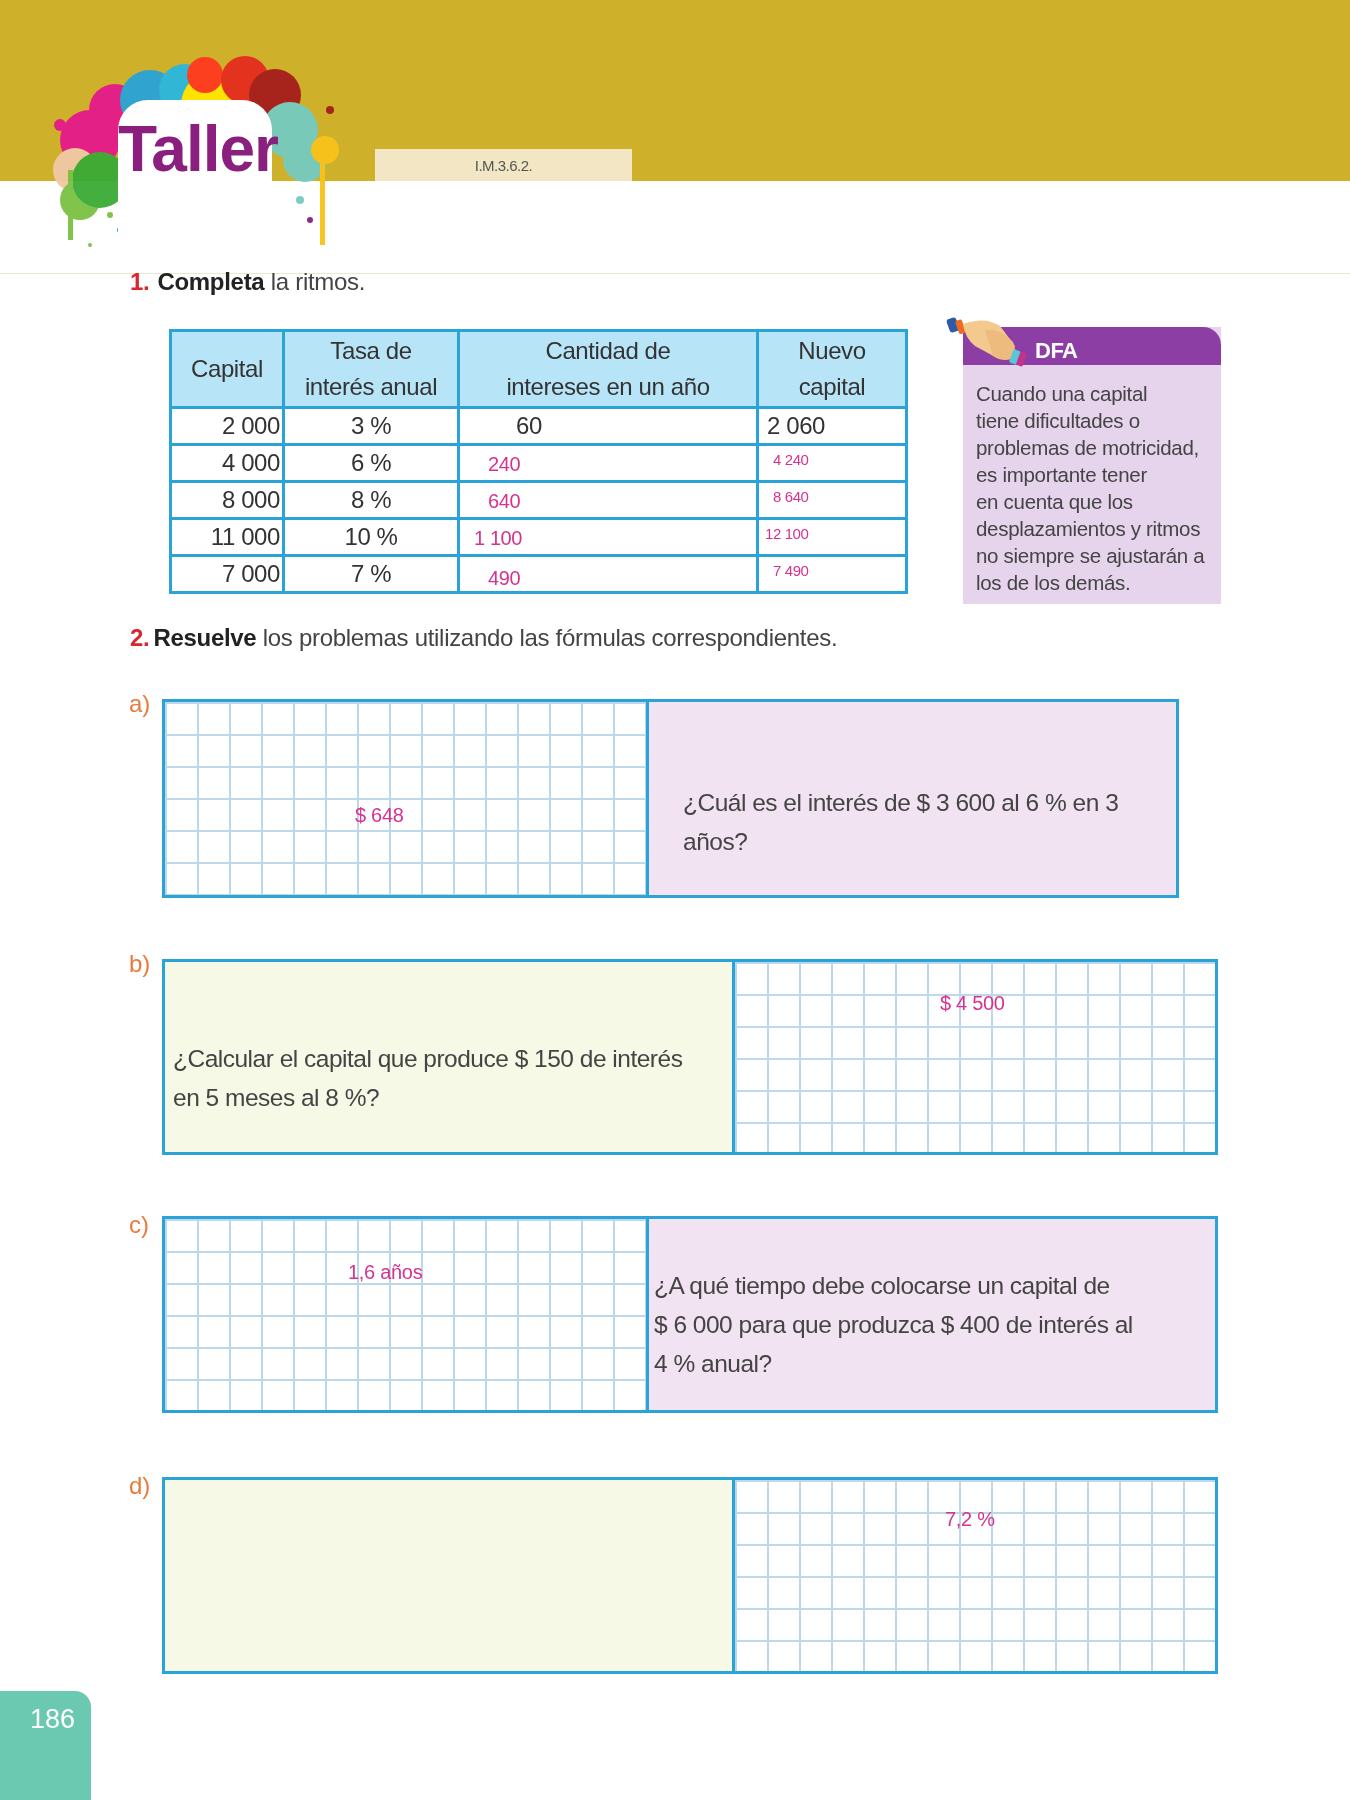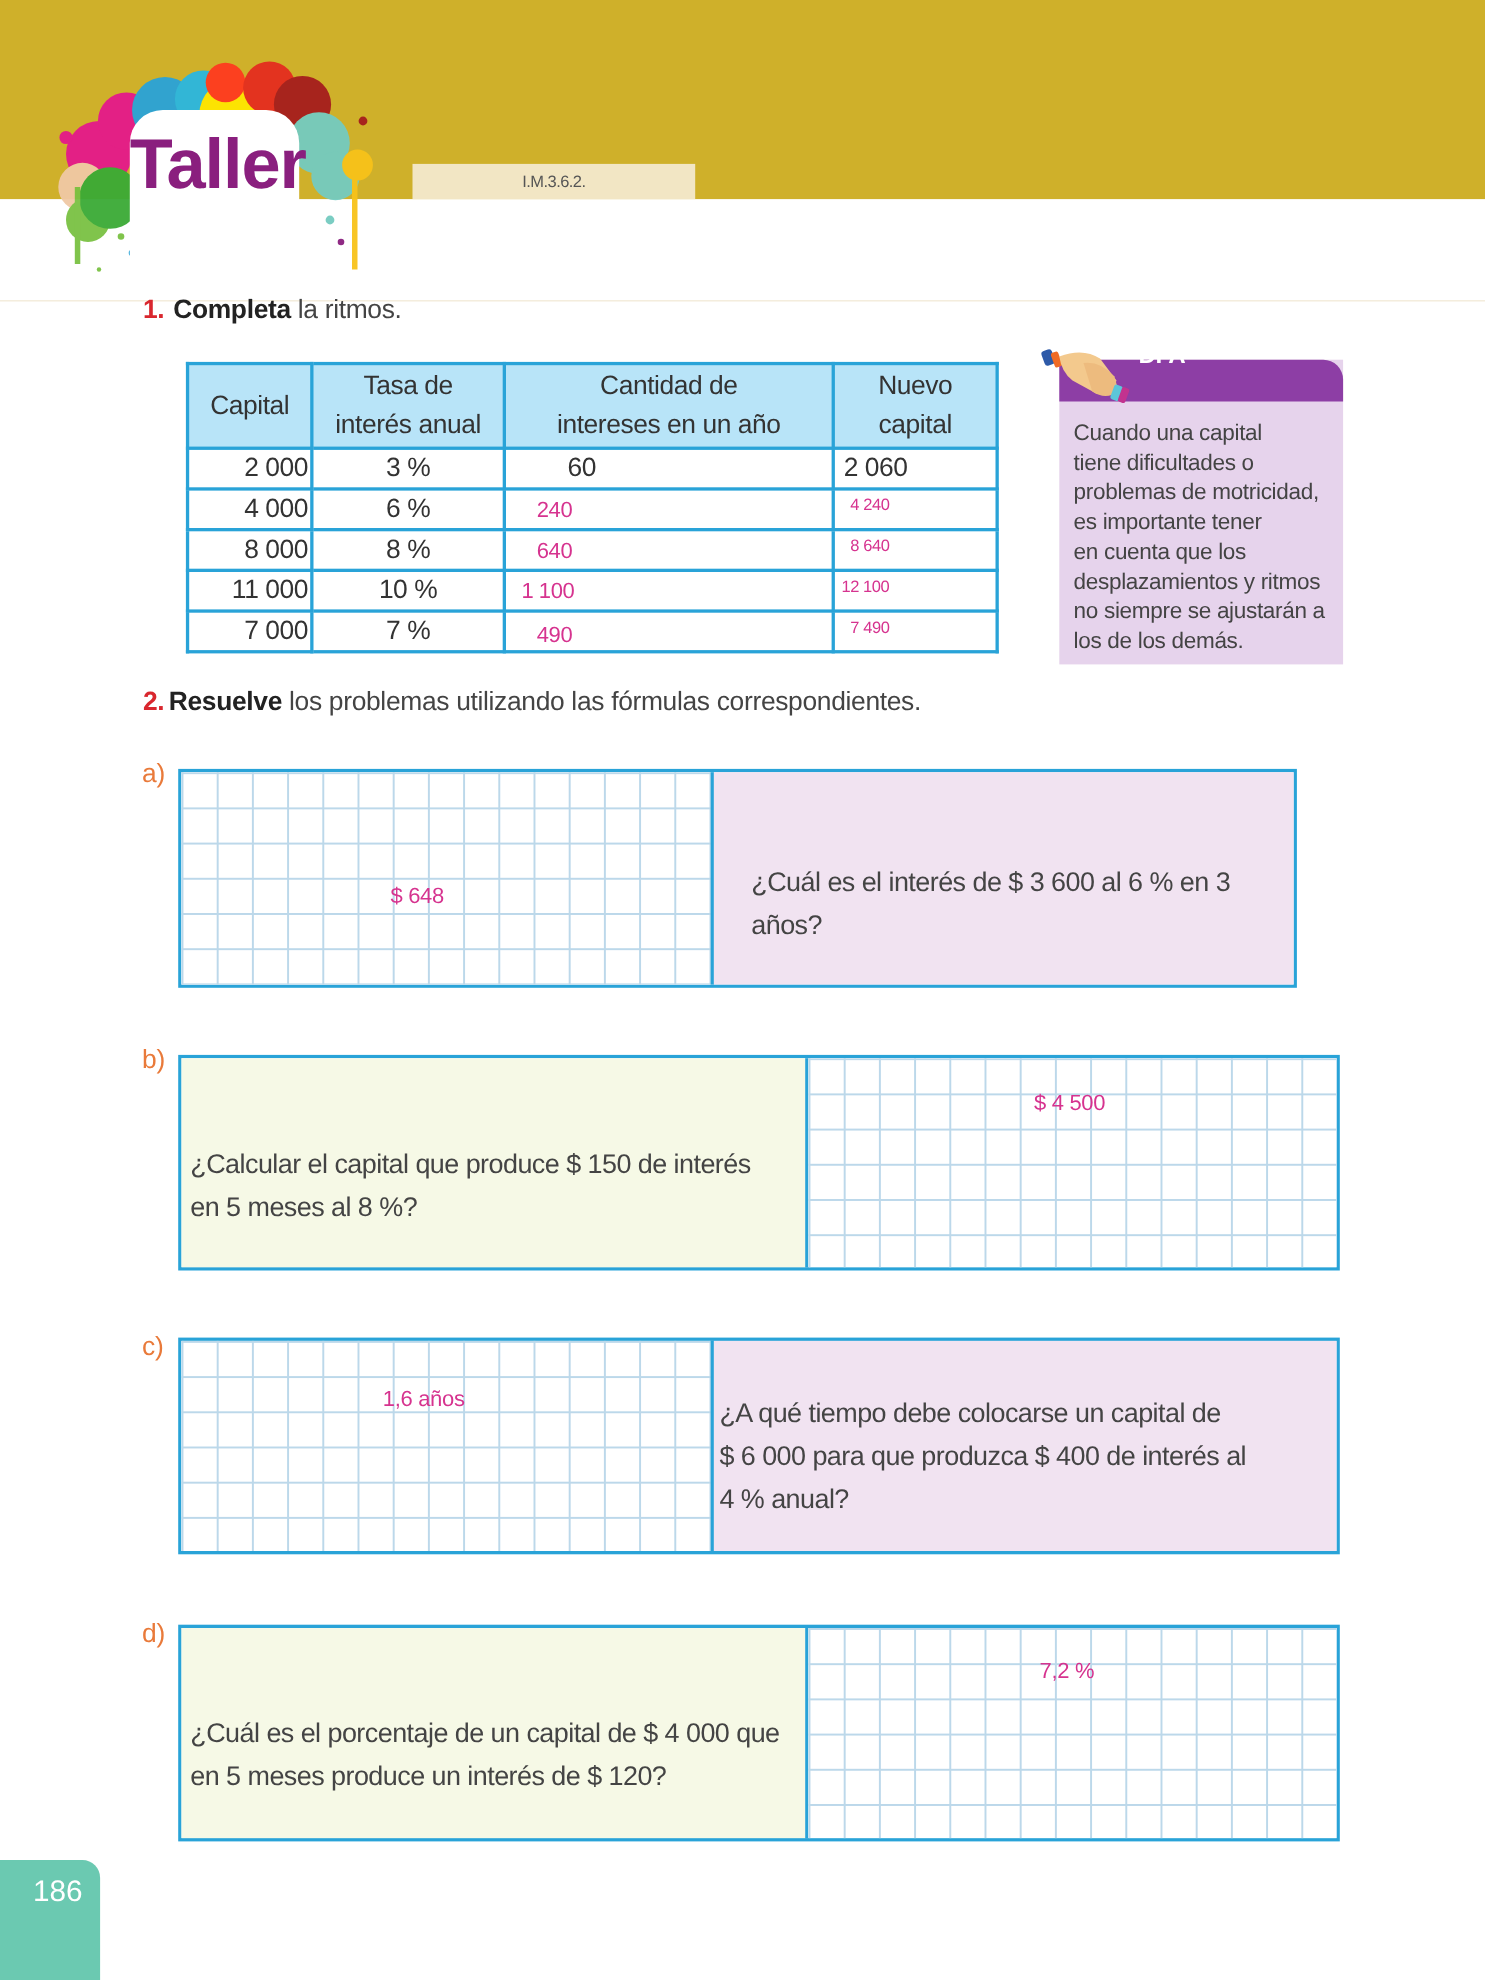--- a/index.html
+++ b/index.html
@@ -51,21 +51,21 @@
   table.data td.c4 { width: 132px; text-align: left; padding-left: 8px; }
   .ans { color: #d6338f; font-size: 20px; }
   .ans-sm { color: #d6338f; font-size: 15px; vertical-align: 6px; }
 
   
   .dfa { left: 963px; top: 327px; width: 258px; height: 277px; background: #e6d3ec; }
   .dfa-head {
     left: 963px; top: 327px; width: 258px; height: 38px; background: #8d3ea5;
     border-radius: 0 18px 0 0;
   }
-  .dfa-title { left: 1035px; top: 310px; font-size: 22px; font-weight: bold; color: #fff; letter-spacing: -0.5px; }
+  .dfa-title { left: 1035px; top: 338px; font-size: 22px; font-weight: bold; color: #fff; letter-spacing: -0.5px; }
   .dfa-hand { left: 945px; top: 316px; width: 90px; height: 56px; }
   .dfa-text {
     left: 976px; top: 380px; width: 240px; font-size: 20.5px; line-height: 27px; color: #444;
     letter-spacing: -0.3px;
   }
 
   
   .letter { font-size: 24px; color: #e97a3a; }
   .prob-box { border: 3px solid #29a3d8; box-sizing: border-box; }
   .grid {
@@ -233,21 +233,17 @@
     <div>$ 6 000 para que produzca $ 400 de interés al</div>
     <div>4 % anual?</div>
   </div>
 </div>
 
 <div class="abs letter" style="left:129px; top:1472px;">d)</div>
 <div class="abs prob-box" style="left:162px; top:1477px; width:1056px; height:197px;">
   <div class="prompt cream" style="left:0; width:567px;"></div>
   <div class="divider" style="left:567px;"></div>
   <div class="grid" style="left:570px; right:0;"></div>
-  <div class="q-text" style="left:8px; top:77px;">
-    <div>¿Cuál es el porcentaje de un capital de $ 4 000 que</div>
-    <div>en 5 meses produce un interés de $ 120?</div>
-  </div>
   <div class="g-ans" style="left:780px; top:28px;">7,2 %</div>
 </div>
 
 <div class="abs page-tab"></div>
 <div class="abs page-num">186</div>
 
 </body></html>

